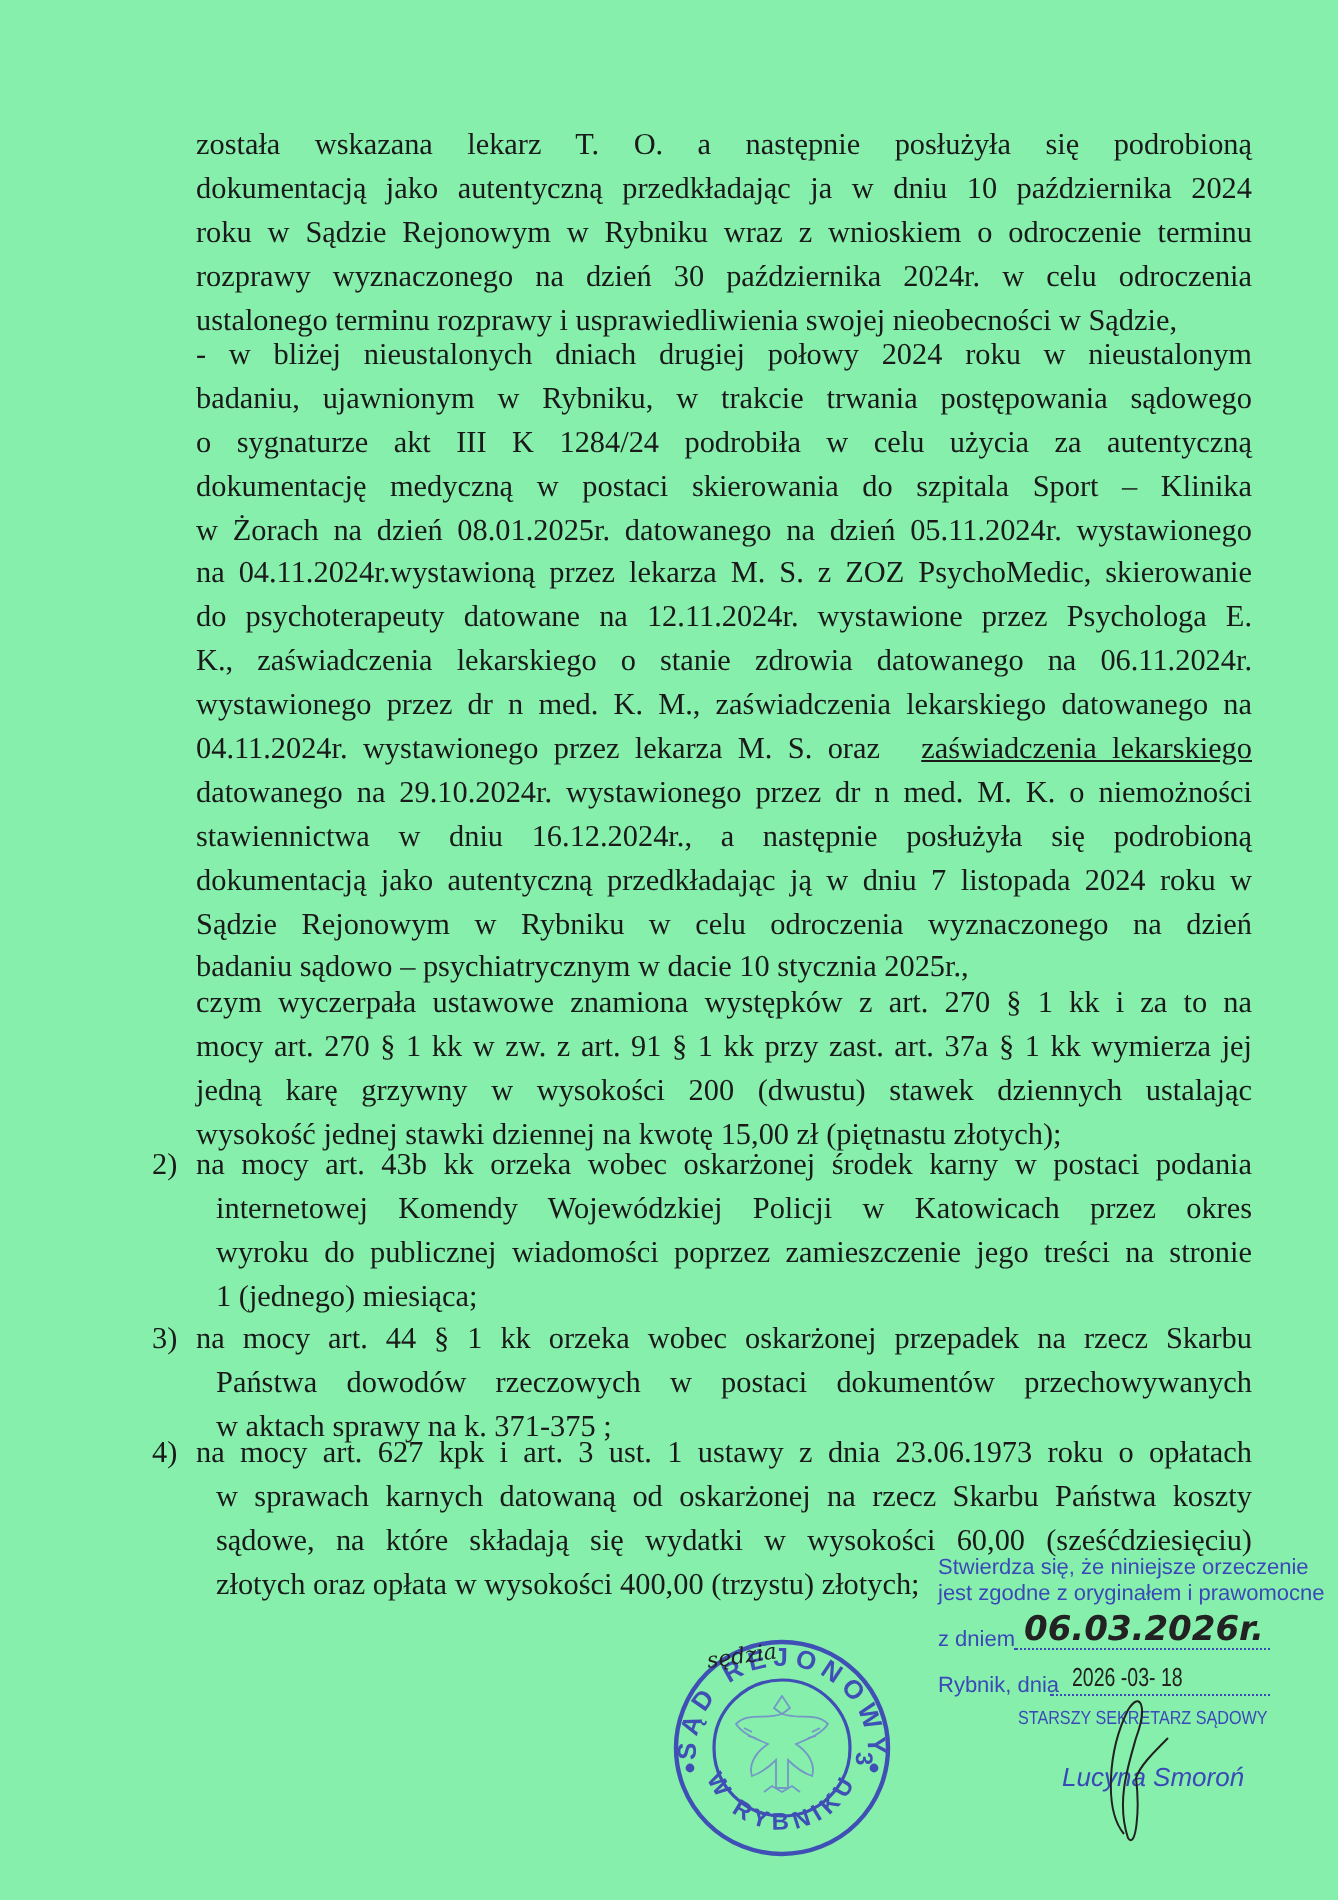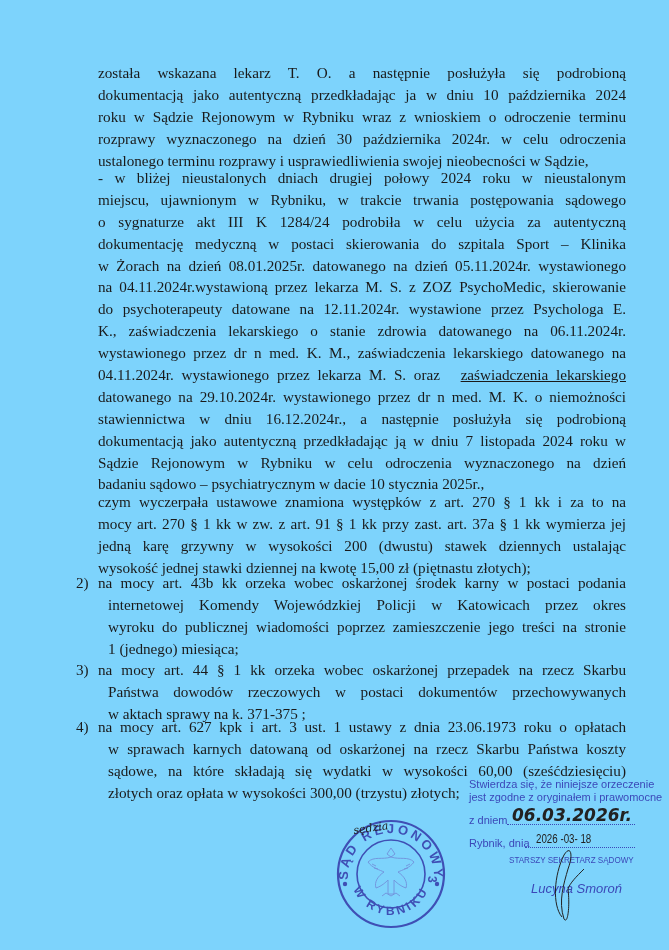--- a/index.html
+++ b/index.html
@@ -1,17 +1,17 @@
 <!DOCTYPE html>
 <html><head>
 <meta charset="utf-8">
 <style>
   html, body { margin: 0; padding: 0; background: #ffffff; }
   body { width: 669px; height: 950px; position: relative; overflow: hidden; }
-  .page { position: absolute; left: 0; top: 0; width: 669px; height: 950px; background: #7dd3fc; }
+  .page { position: absolute; left: 0; top: 0; width: 669px; height: 950px; background: #86efac; }
   .txt { font-family: "Liberation Serif", "DejaVu Serif", serif; font-size: 15.2px; color: #1a1a1a; line-height: 21.9px; }
   .para { position: absolute; text-align: justify; text-align-last: auto; }
   .line { display: block; text-align: justify; text-align-last: justify; white-space: nowrap; height: 21.9px; }
   .line.last { text-align-last: left; }
   .u { text-decoration: underline; margin-left: 13px; }
   .stamp-text { position: absolute; font-size: 11px; color: #3b48b8; font-family: "Liberation Sans", sans-serif; line-height: 13px; }
   .hand { font-family: "DejaVu Sans", sans-serif; color: #222; font-weight: bold; font-style: italic; }
   .dots { border-bottom: 1px dotted #3b48b8; display: inline-block; }
   .num { position: absolute; }
 </style>
@@ -23,21 +23,21 @@
   <div class="para txt" style="left:98px; top:62px; width:528px;">
     <span class="line">została wskazana lekarz T. O. a następnie posłużyła się podrobioną</span>
     <span class="line">dokumentacją jako autentyczną przedkładając ja w dniu 10 października 2024</span>
     <span class="line">roku w Sądzie Rejonowym w Rybniku wraz z wnioskiem o odroczenie terminu</span>
     <span class="line">rozprawy wyznaczonego na dzień 30 października 2024r. w celu odroczenia</span>
     <span class="line last">ustalonego terminu rozprawy i usprawiedliwienia swojej nieobecności w Sądzie,</span>
   </div>
 
   <div class="para txt" style="left:98px; top:167px; width:528px;">
     <span class="line">- w bliżej nieustalonych dniach drugiej połowy 2024 roku w nieustalonym</span>
-    <span class="line">miejscu, ujawnionym w Rybniku, w trakcie trwania postępowania sądowego</span>
+    <span class="line">badaniu, ujawnionym w Rybniku, w trakcie trwania postępowania sądowego</span>
     <span class="line">o sygnaturze akt III K 1284/24 podrobiła w celu użycia za autentyczną</span>
     <span class="line">dokumentację medyczną w postaci skierowania do szpitala Sport – Klinika</span>
     <span class="line">w Żorach na dzień 08.01.2025r. datowanego na dzień 05.11.2024r. wystawionego</span>
     <span class="line">na 04.11.2024r.wystawioną przez lekarza M. S. z ZOZ PsychoMedic, skierowanie</span>
     <span class="line">do psychoterapeuty datowane na 12.11.2024r. wystawione przez Psychologa E.</span>
     <span class="line">K., zaświadczenia lekarskiego o stanie zdrowia datowanego na 06.11.2024r.</span>
     <span class="line">wystawionego przez dr n med. K. M., zaświadczenia lekarskiego datowanego na</span>
     <span class="line"><span>04.11.2024r. wystawionego przez lekarza M. S. oraz </span><span class="u">zaświadczenia lekarskiego</span></span>
     <span class="line">datowanego na 29.10.2024r. wystawionego przez dr n med. M. K.  o niemożności</span>
     <span class="line">stawiennictwa w dniu 16.12.2024r., a następnie posłużyła się podrobioną</span>
@@ -72,21 +72,21 @@
     <span class="line last">w aktach sprawy na k. 371-375 ;</span>
   </div>
 
   <div class="txt num" style="left:76px; top:716px;">4)</div>
   <div class="para txt" style="left:98px; top:716px; width:528px;">
     <span class="line">na mocy art. 627 kpk i art. 3 ust. 1 ustawy z dnia 23.06.1973 roku o opłatach</span>
   </div>
   <div class="para txt" style="left:108px; top:738px; width:518px;">
     <span class="line">w sprawach karnych datowaną od oskarżonej na rzecz Skarbu Państwa koszty</span>
     <span class="line">sądowe, na które składają się wydatki w wysokości 60,00 (sześćdziesięciu)</span>
-    <span class="line last">złotych oraz opłata w wysokości 300,00 (trzystu) złotych;</span>
+    <span class="line last">złotych oraz opłata w wysokości 400,00 (trzystu) złotych;</span>
   </div>
 
   <svg style="position:absolute; left:332px; top:812px;" width="118" height="122" viewBox="0 0 118 122">
     <defs>
       <path id="sealTop" d="M 16 64 A 43 43 0 0 1 102 64"></path>
       <path id="sealBottom" d="M 22 78 A 40 40 0 0 0 96 78"></path>
     </defs>
     <circle cx="59" cy="62" r="53" fill="none" stroke="#3f4fb5" stroke-width="2.2"></circle>
     <circle cx="59" cy="62" r="34" fill="none" stroke="#3f4fb5" stroke-width="1.6"></circle>
     <text font-family="Liberation Sans, sans-serif" font-size="13" font-weight="bold" fill="#3f4fb5" letter-spacing="3">

